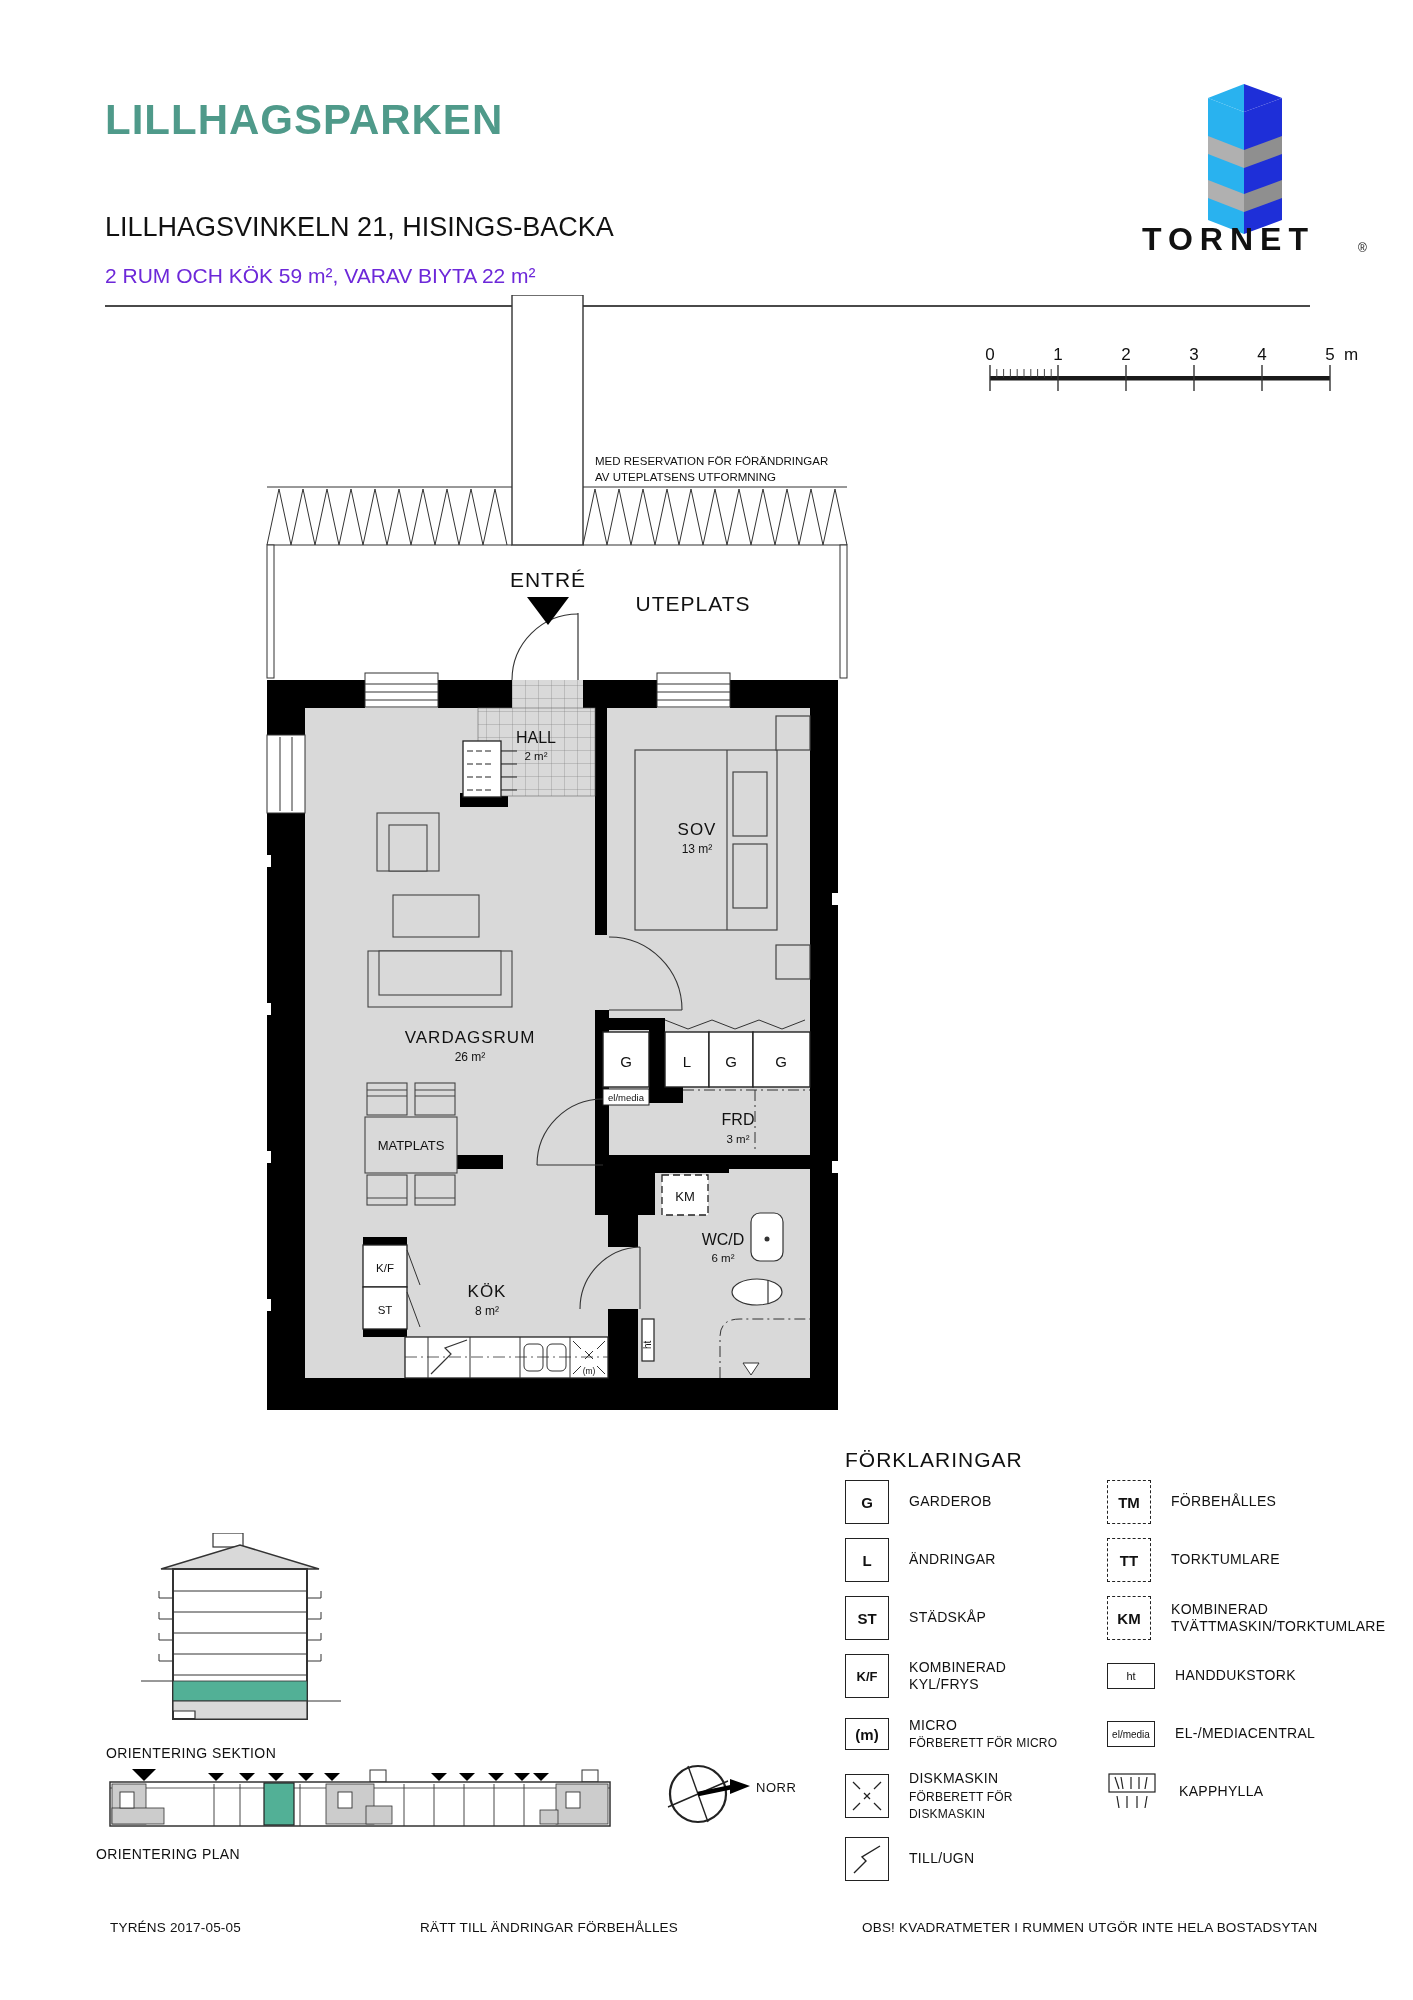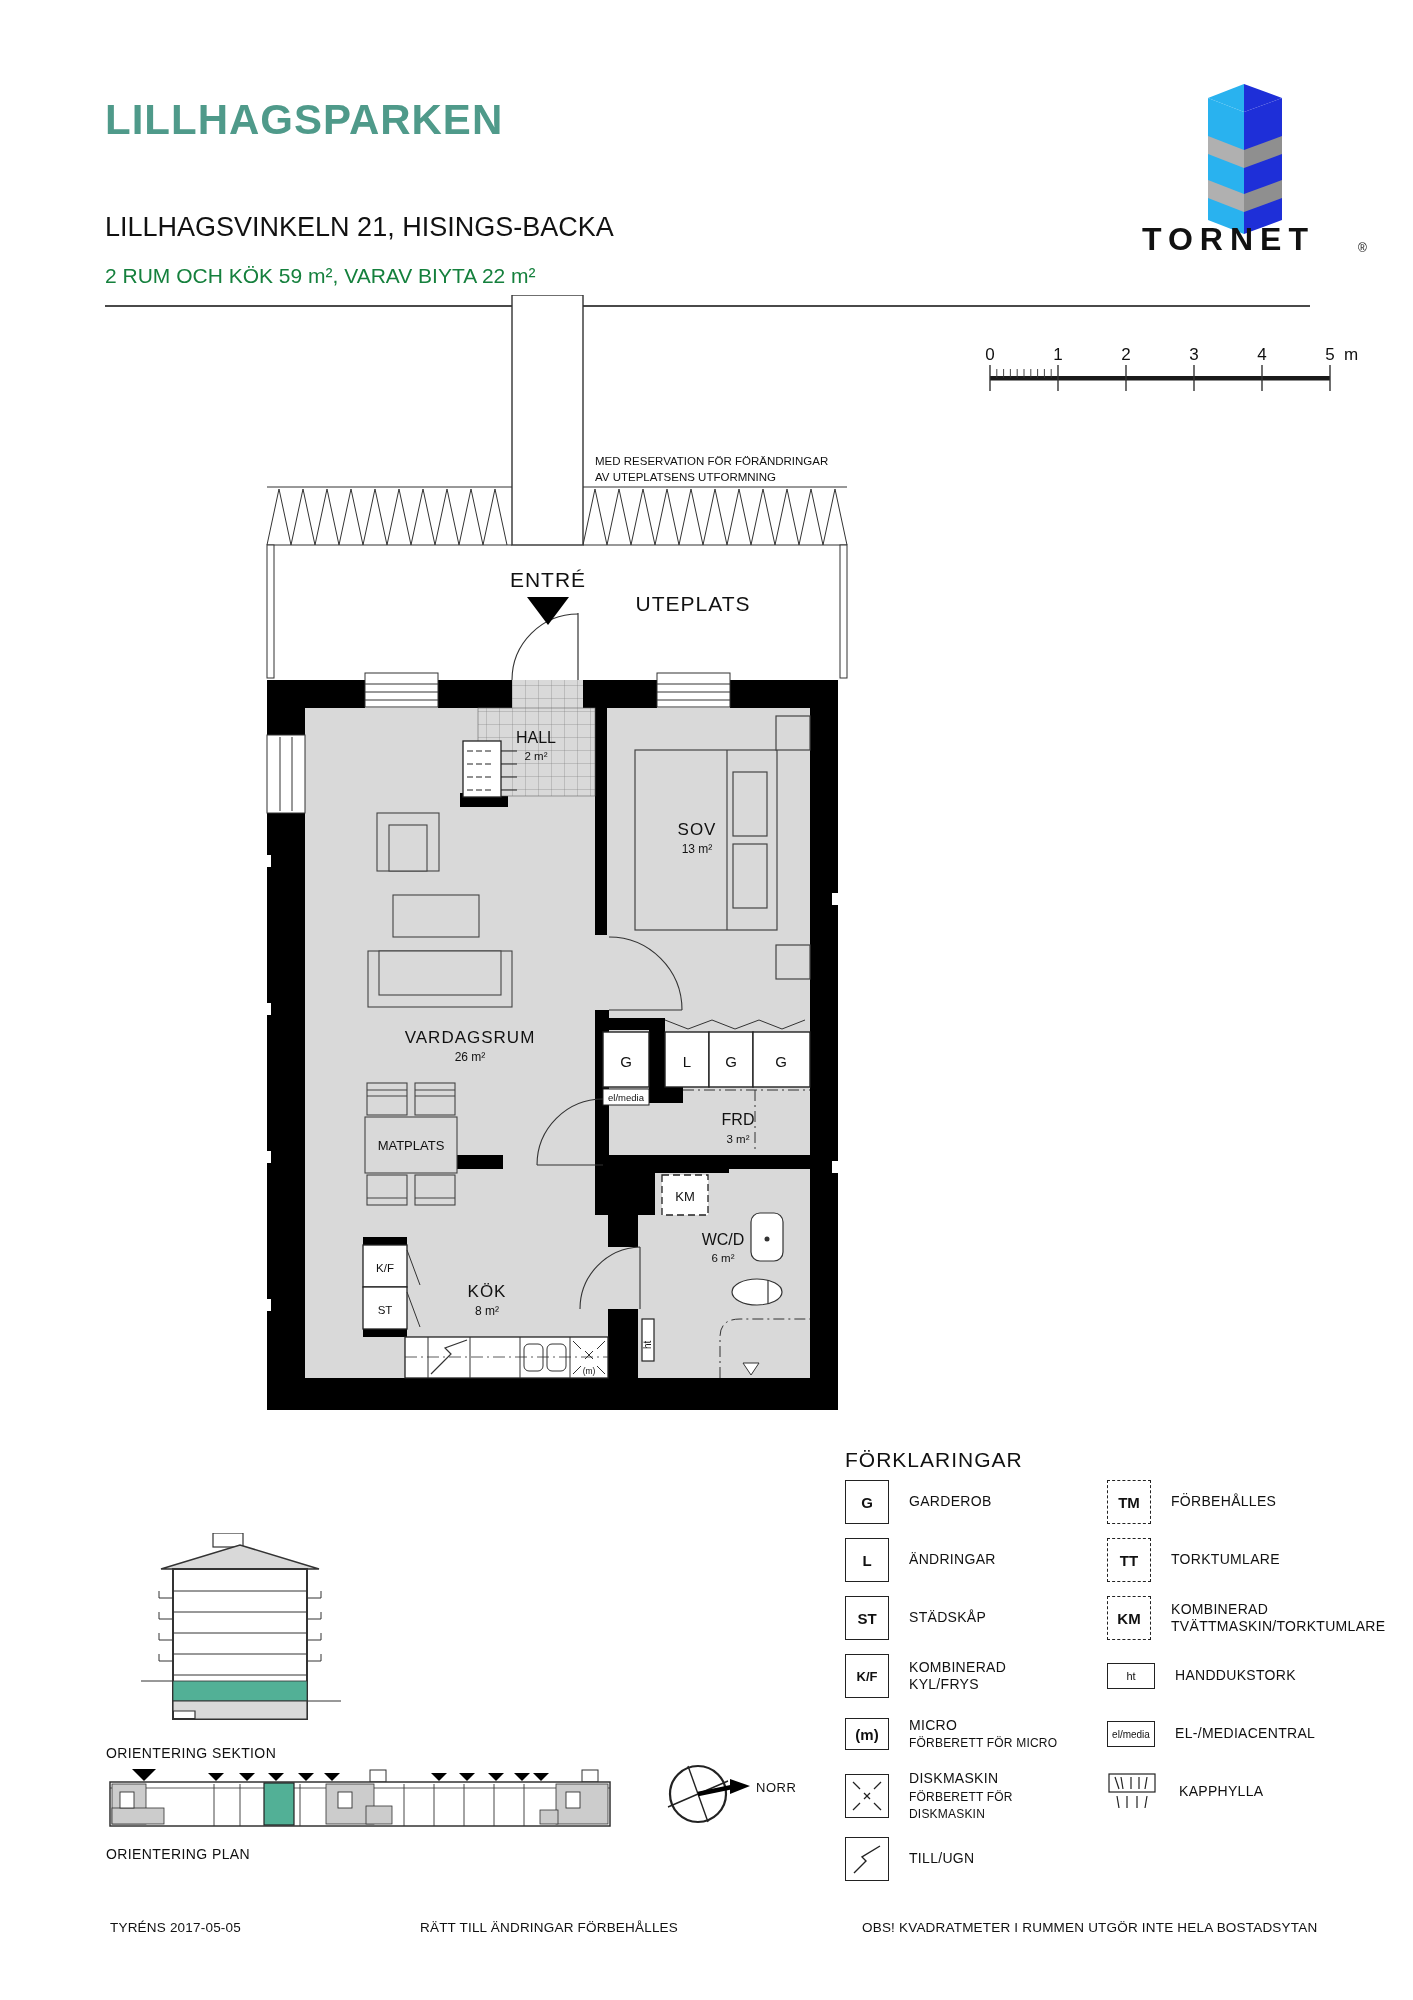--- a/index.html
+++ b/index.html
@@ -1,21 +1,21 @@
 <!DOCTYPE html>
 <html><head>
 <meta charset="utf-8">
 <style>
   html,body{margin:0;padding:0}
   body{width:1413px;height:2000px;position:relative;background:#fff;
        font-family:"Liberation Sans",sans-serif;color:#111;overflow:hidden}
   .abs{position:absolute}
   .title{font-size:42px;font-weight:bold;color:#4f9a8a;letter-spacing:1px}
   .subtitle{font-size:27px;font-weight:normal;color:#111}
-  .summary{font-size:21px;color:#15803d}
+  .summary{font-size:21px;color:#6d28d9}
   .rule{height:2px;background:#4a4a4a}
   svg text{font-family:"Liberation Sans",sans-serif;fill:#111}
   .legend{width:500px}
   .legend-title{font-size:21px;letter-spacing:1px;margin-bottom:8px}
   .legend-cols{display:flex;gap:26px}
   .legend-col{display:flex;flex-direction:column;gap:14px;width:236px}
   .legend-row{display:flex;align-items:center;gap:20px;min-height:44px}
   .symbox{width:42px;height:42px;border:1.6px solid #222;display:flex;align-items:center;
           justify-content:center;font-size:15px;font-weight:bold;flex:0 0 auto;background:#fff}
   .symbox.dashed{border-style:dashed}
@@ -469,21 +469,21 @@
       <line x1="136" y1="16" x2="136" y2="58"></line>
     <line x1="196" y1="16" x2="196" y2="58"></line>
     <line x1="300" y1="16" x2="300" y2="58"></line>
       <line x1="330" y1="16" x2="330" y2="58"></line>
     <line x1="360" y1="16" x2="360" y2="58"></line>
       <line x1="390" y1="16" x2="390" y2="58"></line>
     <line x1="420" y1="16" x2="420" y2="58"></line>
   </g>
   <rect x="160" y="15" width="30" height="42" fill="#52b096" stroke="#222" stroke-width="1.2"></rect>
 </svg>
-<div class="abs orilabel" style="left:106px;top:1846px">ORIENTERING PLAN</div>
+<div class="abs orilabel" style="left:96px;top:1846px">ORIENTERING PLAN</div>
 
 <svg class="abs" style="left:660px;top:1752px" width="180" height="86" viewBox="0 0 180 86">
   <circle cx="38" cy="42" r="28" fill="none" stroke="#222" stroke-width="2.2"></circle>
   <line x1="8" y1="55" x2="68" y2="29" stroke="#222" stroke-width="1.4"></line>
   <line x1="28" y1="14" x2="48" y2="70" stroke="#222" stroke-width="1.4"></line>
   <line x1="38" y1="42" x2="72" y2="35" stroke="#000" stroke-width="4.5"></line>
   <polygon points="70,27 90,34 70,42" fill="#000"></polygon>
   <text x="96" y="40" font-size="13" letter-spacing="0.5">NORR</text>
 </svg>
 

